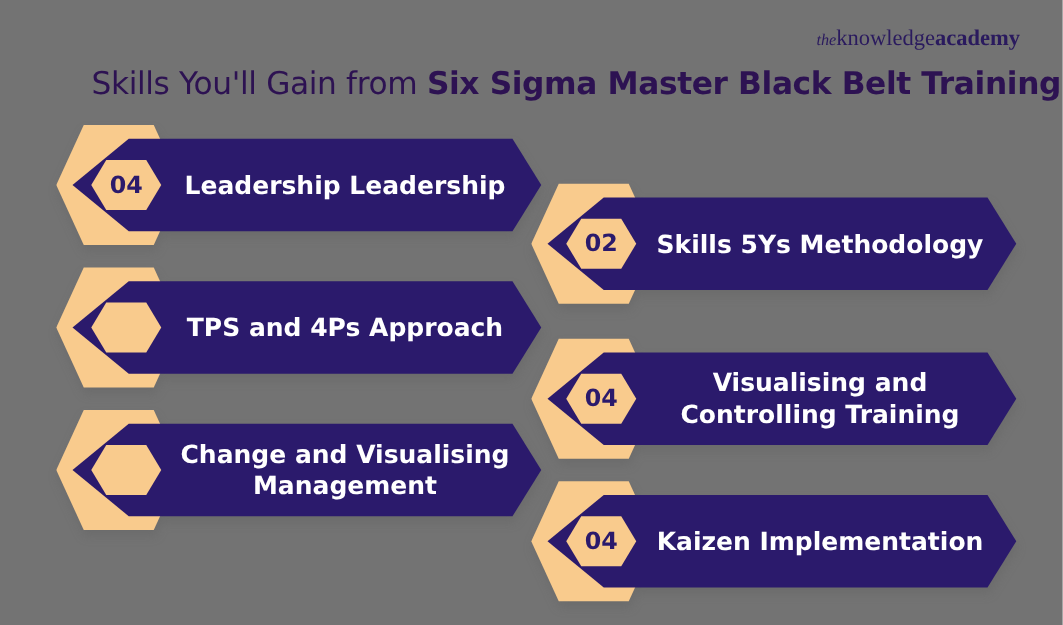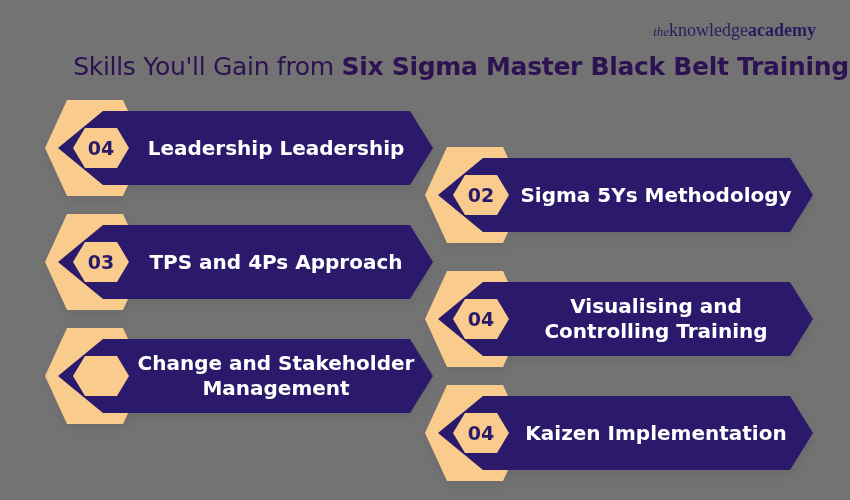--- a/index.html
+++ b/index.html
@@ -105,51 +105,50 @@
     <div class="label">Leadership Leadership</div>
   </div>
 
   <div class="row side-right" style="top:145px">
     <svg width="390" height="100" viewBox="0 0 390 100">
       <polygon class="shape-bighex" points="0,50 22,2 78,2 100,50 78,98 22,98"></polygon>
       <polygon class="shape-banner" points="13,50 58,13 365,13 388,50 365,87 58,87"></polygon>
       <polygon class="shape-numhex" points="28,50 40,30 72,30 84,50 72,70 40,70"></polygon>
     </svg>
     <div class="num">02</div>
-    <div class="label">Sigma 5Ys Methodology</div>
+    <div class="label">Skills 5Ys Methodology</div>
   </div>
 
   <div class="row side-left" style="top:212px">
     <svg width="390" height="100" viewBox="0 0 390 100">
       <polygon class="shape-bighex" points="0,50 22,2 78,2 100,50 78,98 22,98"></polygon>
       <polygon class="shape-banner" points="13,50 58,13 365,13 388,50 365,87 58,87"></polygon>
       <polygon class="shape-numhex" points="28,50 40,30 72,30 84,50 72,70 40,70"></polygon>
     </svg>
-    <div class="num">03</div>
     <div class="label">TPS and 4Ps Approach</div>
   </div>
 
   <div class="row side-right" style="top:269px">
     <svg width="390" height="100" viewBox="0 0 390 100">
       <polygon class="shape-bighex" points="0,50 22,2 78,2 100,50 78,98 22,98"></polygon>
       <polygon class="shape-banner" points="13,50 58,13 365,13 388,50 365,87 58,87"></polygon>
       <polygon class="shape-numhex" points="28,50 40,30 72,30 84,50 72,70 40,70"></polygon>
     </svg>
     <div class="num">04</div>
     <div class="label">Visualising and
 Controlling Training</div>
   </div>
 
   <div class="row side-left" style="top:326px">
     <svg width="390" height="100" viewBox="0 0 390 100">
       <polygon class="shape-bighex" points="0,50 22,2 78,2 100,50 78,98 22,98"></polygon>
       <polygon class="shape-banner" points="13,50 58,13 365,13 388,50 365,87 58,87"></polygon>
       <polygon class="shape-numhex" points="28,50 40,30 72,30 84,50 72,70 40,70"></polygon>
     </svg>
-    <div class="label">Change and Stakeholder
+    <div class="label">Change and Visualising
 Management</div>
   </div>
 
   <div class="row side-right" style="top:383px">
     <svg width="390" height="100" viewBox="0 0 390 100">
       <polygon class="shape-bighex" points="0,50 22,2 78,2 100,50 78,98 22,98"></polygon>
       <polygon class="shape-banner" points="13,50 58,13 365,13 388,50 365,87 58,87"></polygon>
       <polygon class="shape-numhex" points="28,50 40,30 72,30 84,50 72,70 40,70"></polygon>
     </svg>
     <div class="num">04</div>

